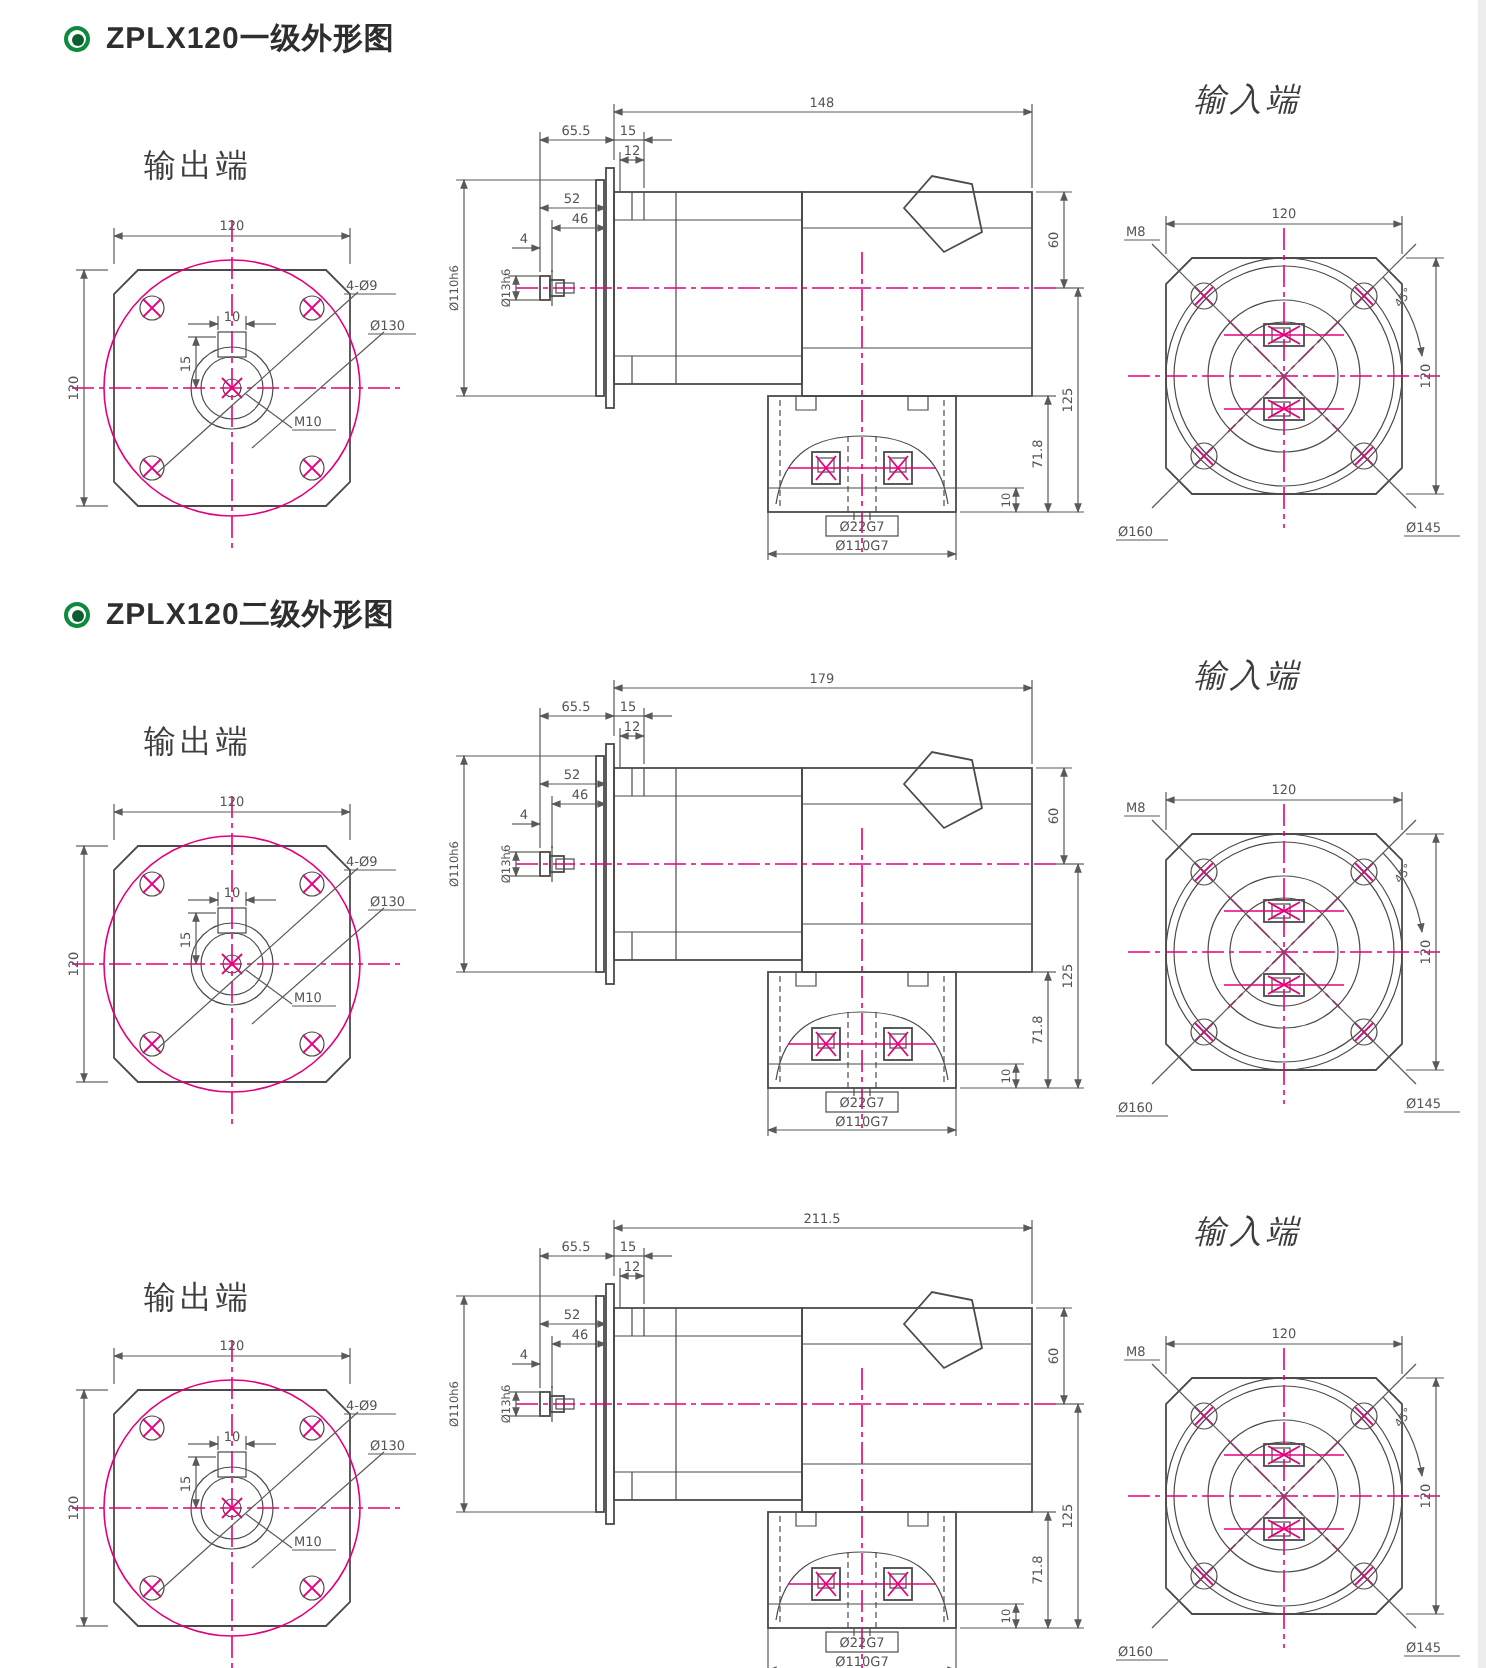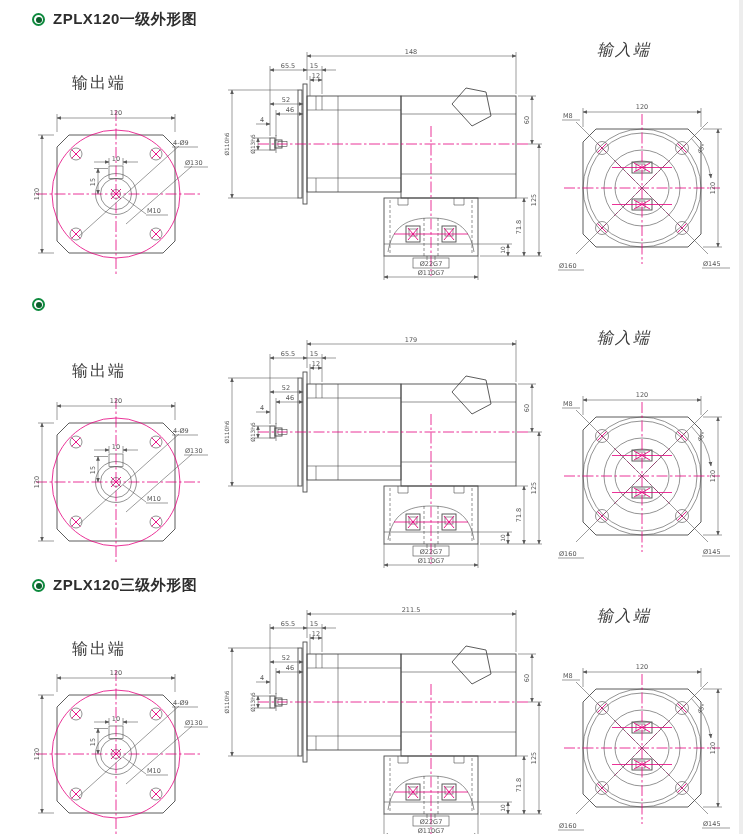--- a/index.html
+++ b/index.html
@@ -303,20 +303,21 @@
     </svg>
 
   </div>
 
   <div class="section">
 
     <div class="sec-header">
       <span class="bullet">
             <i></i>
           </span>
+      <span class="sec-title">ZPLX120二级外形图</span>
     </div>
     <div class="end-label out-label">输出端</div>
     <div class="end-label in-label">输入端</div>
 
     <svg class="front-view" width="190" height="200" viewBox="0 0 190 200">
       <defs>
         <marker id="ar" viewBox="0 0 10 10" refX="9" refY="5" markerWidth="8" markerHeight="8" orient="auto-start-reverse">
           <path d="M0,1 L10,5 L0,9 z" fill="#5a5a5a"></path>
         </marker>
       </defs>
@@ -561,26 +562,20 @@
         <text class="t5" x="150" y="70" transform="rotate(-52 150 70)">45°</text>
         <text class="t6" x="9" y="184">Ø160</text>
         <text class="t6" x="153" y="182">Ø145</text>
       </g>
     </svg>
 
   </div>
 
   <div class="section">
 
-    <div class="sec-header">
-      <span class="bullet">
-            <i></i>
-          </span>
-      <span class="sec-title">ZPLX120三级外形图</span>
-    </div>
     <div class="end-label out-label">输出端</div>
     <div class="end-label in-label">输入端</div>
 
     <svg class="front-view" width="190" height="200" viewBox="0 0 190 200">
       <defs>
         <marker id="ar" viewBox="0 0 10 10" refX="9" refY="5" markerWidth="8" markerHeight="8" orient="auto-start-reverse">
           <path d="M0,1 L10,5 L0,9 z" fill="#5a5a5a"></path>
         </marker>
       </defs>
       <g>

